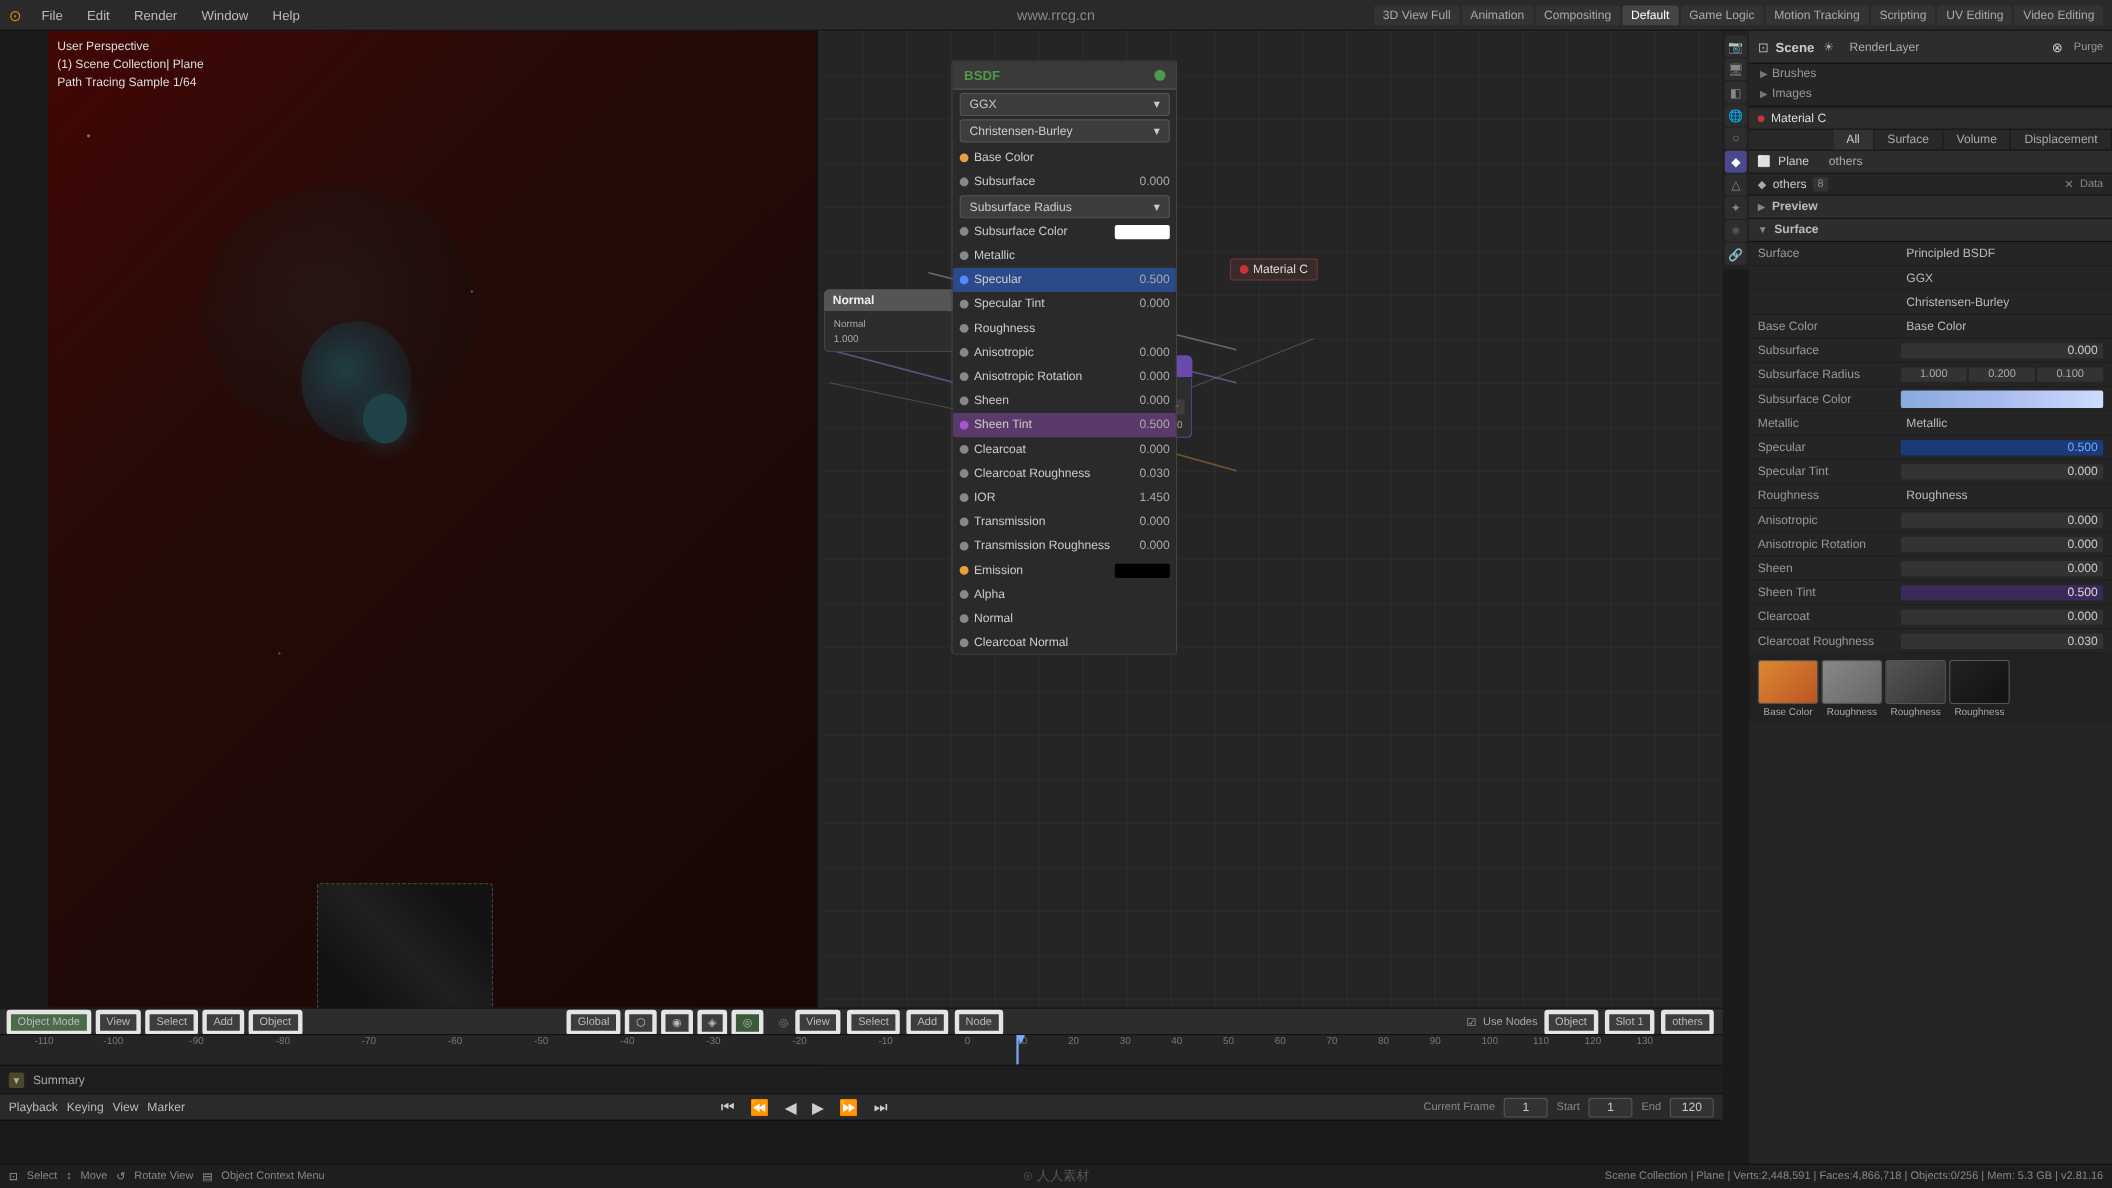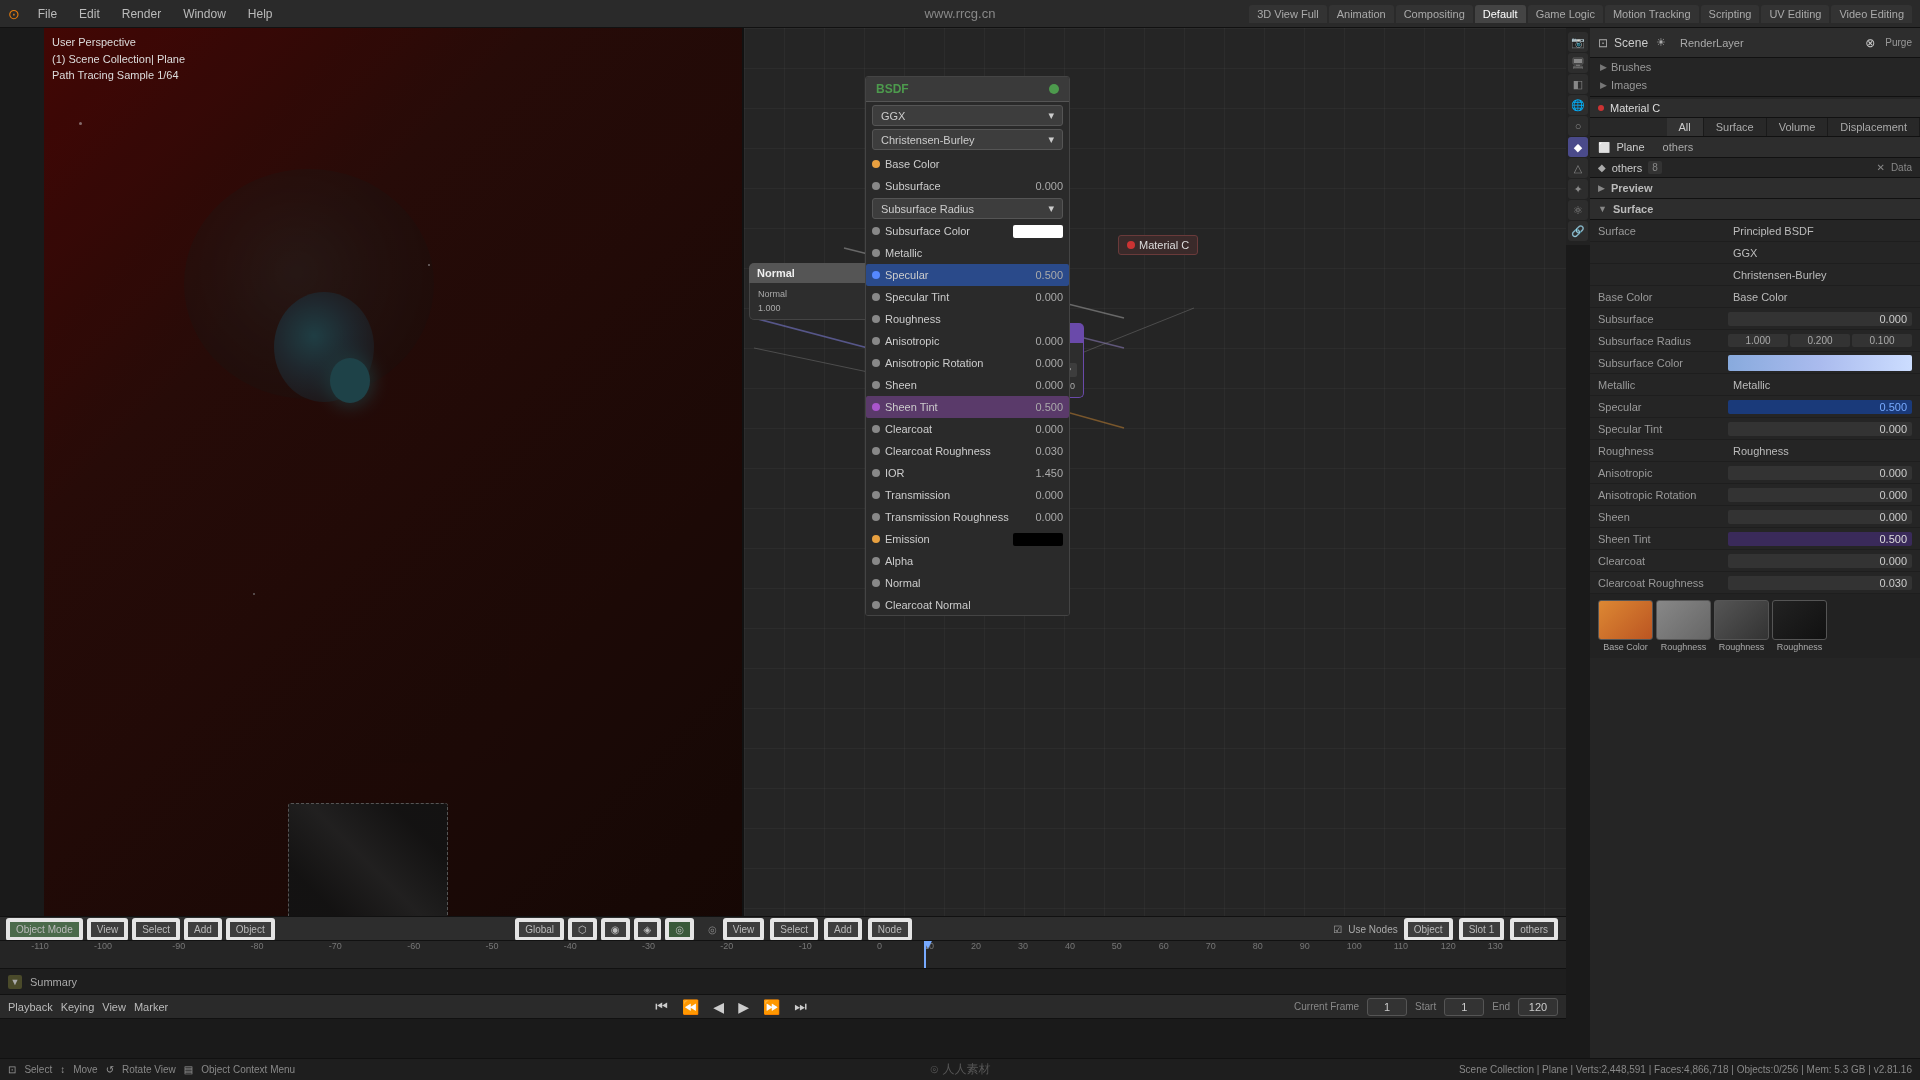--- a/index.html
+++ b/index.html
@@ -113,21 +113,20 @@
       position: absolute;
       top: 28px;
       left: 860px;
       width: 210px;
       height: 520px;
       background: #2a2a2a;
       border: 1px solid #444;
       border-radius: 3px;
       z-index: 50;
       overflow-y: auto;
-      margin-top: 21px;
     }
     .bsdf-header {
       background: #3a3a3a;
       padding: 5px 10px;
       display: flex;
       align-items: center;
       justify-content: space-between;
       border-bottom: 1px solid #555;
     }
     .bsdf-select {
@@ -340,21 +339,21 @@
     .rp-header-bar {
       background: #2d2d2d;
       height: 30px;
       display: flex;
       align-items: center;
       padding: 0 8px;
       gap: 6px;
       border-bottom: 1px solid #111;
       flex-shrink: 0;
     }
-    .rp-header-bar .title { color: #ccc; font-size: 12px; font-weight: normal; }
+    .rp-header-bar .title { color: #ccc; font-size: 12px; font-weight: bold; }
 
     .rp-tree {
       flex-shrink: 0;
     }
     .rp-tree-item {
       display: flex;
       align-items: center;
       gap: 4px;
       padding: 3px 10px;
       font-size: 11px;

